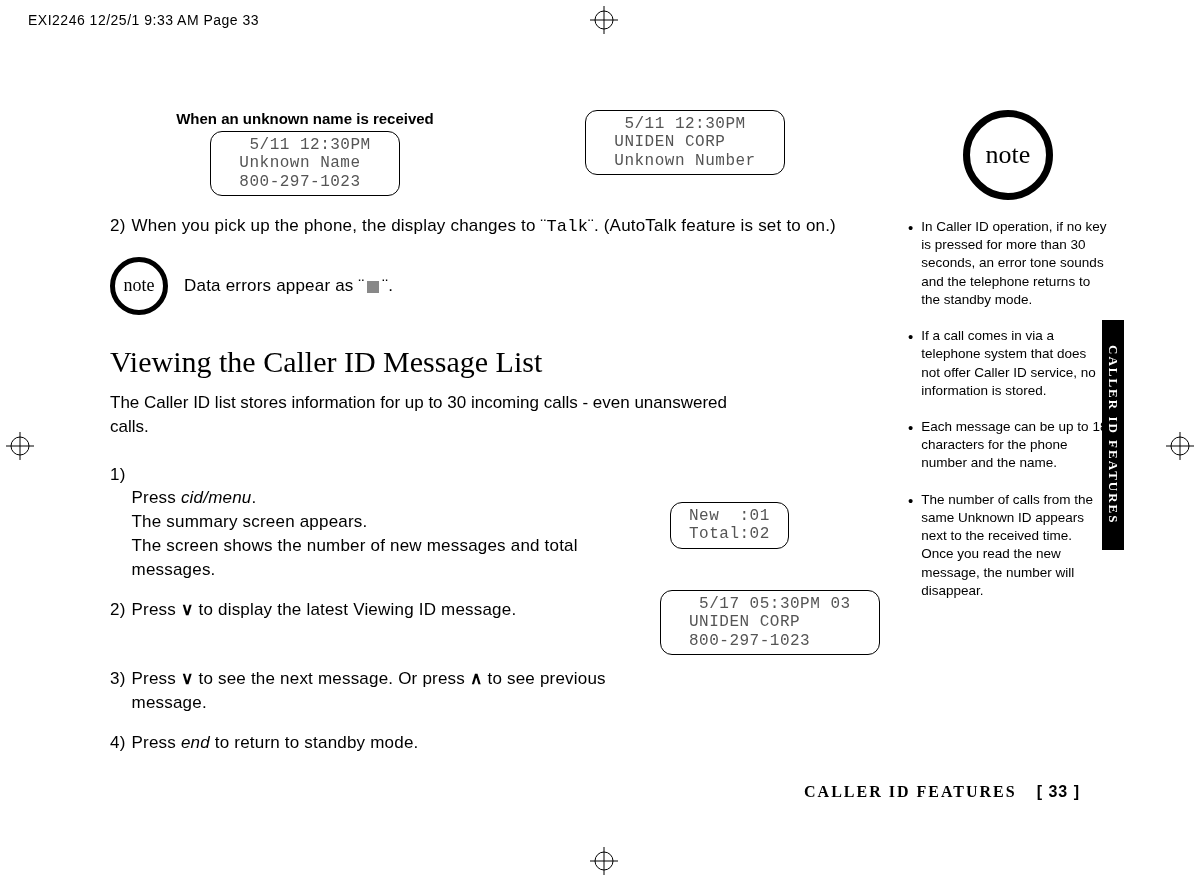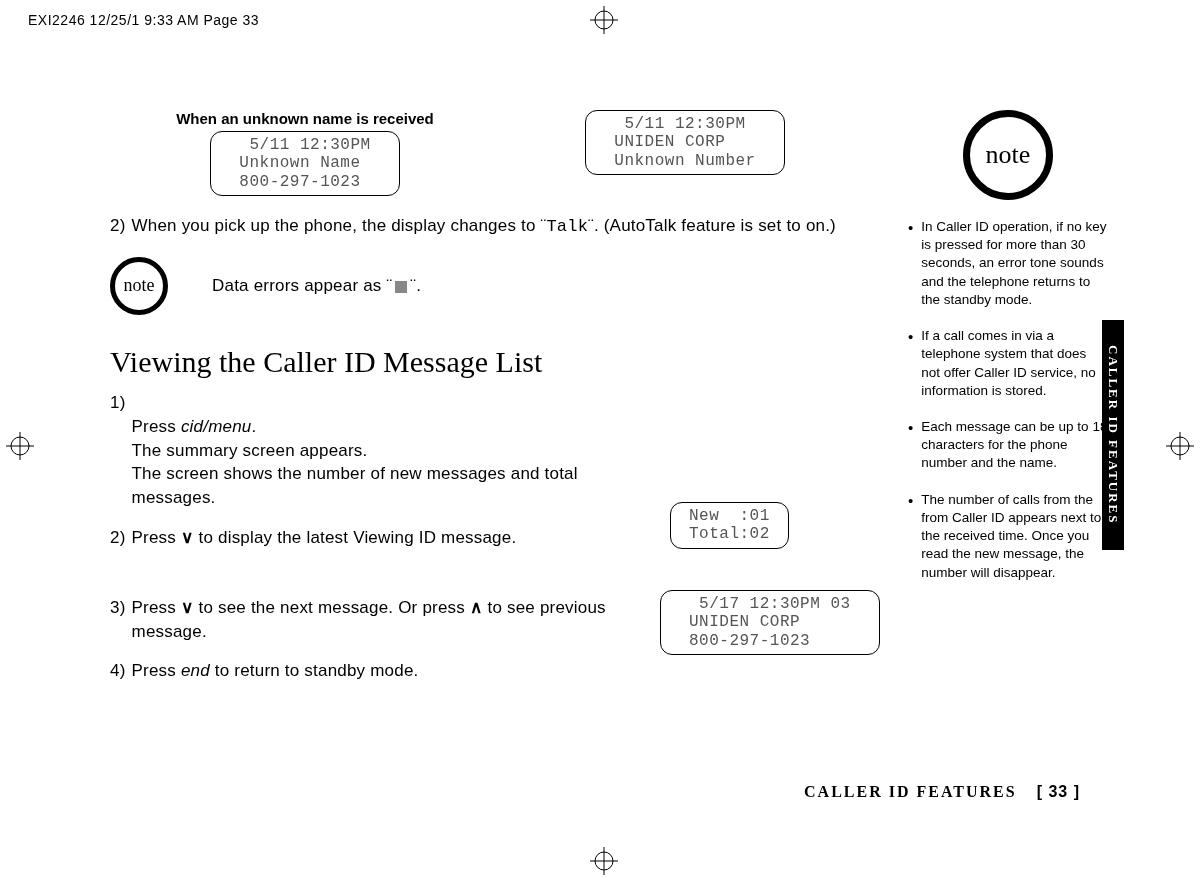--- a/index.html
+++ b/index.html
@@ -81,21 +81,20 @@
     color: #555;
     text-align:left;
     white-space: pre;
     letter-spacing: 0.5px;
   }
   .body-sans {
     font-family: 'Trebuchet MS', Arial, sans-serif;
     font-size: 17px;
     line-height: 1.4;
     letter-spacing: 0.2px;
-    margin-left: 28px;
   }
   .step {
     display:flex;
     gap:6px;
     margin: 6px 0 16px 0;
   }
   .step .num { white-space:nowrap; }
   .step .txt { }
   .mono { font-family:'Courier New', monospace; }
   .note-row {
@@ -249,24 +248,25 @@
         <div class="note-circle">
             <span>note</span>
           </div>
         <div class="body-sans">
           <span>Data errors appear as ¨</span><span class="greysq"></span><span>¨.</span>
         </div>
       </div>
 
       <h2 class="section">Viewing the Caller ID Message List</h2>
 
+      <div class="para" style="max-width:620px;">The Caller ID list stores information for up to 30 incoming calls - even unanswered calls.</div>
 
       <div class="lcd lcd-right" style="top:392px; left:560px; padding:4px 18px;">New  :01
 Total:02</div>
-      <div class="lcd lcd-right" style="top:480px; left:550px;"> 5/17 12:30PM 03
+      <div class="lcd lcd-right" style="top:480px; left:550px;"> 5/17 05:30PM 03
 UNIDEN CORP
 800-297-1023</div>
 
       <div class="body-sans step">
         <div class="num">1)</div>
         <div class="txt" style="max-width:480px; white-space:pre-line;">
           <span>Press </span><span class="bolditalic">cid/menu</span><span>.
 The summary screen appears.
 The screen shows the number of new messages and total messages.</span>
         </div>
@@ -309,21 +309,21 @@
         <li>
             <span class="bullet">•</span>
             <span>If a call comes in via a telephone system that does not offer Caller ID service, no information is stored.</span>
           </li>
         <li>
             <span class="bullet">•</span>
             <span>Each message can be up to 18 characters for the phone number and the name.</span>
           </li>
         <li>
             <span class="bullet">•</span>
-            <span>The number of calls from the from Caller ID appears next to the received time. Once you read the new message, the number will disappear.</span>
+            <span>The number of calls from the same Unknown ID appears next to the received time. Once you read the new message, the number will disappear.</span>
           </li>
       </ul>
     </div>
   </div>
 
 </div>
 
 <div class="footer">
   <span class="bold">CALLER ID FEATURES</span>
   <span class="pg">[ 33 ]</span>

